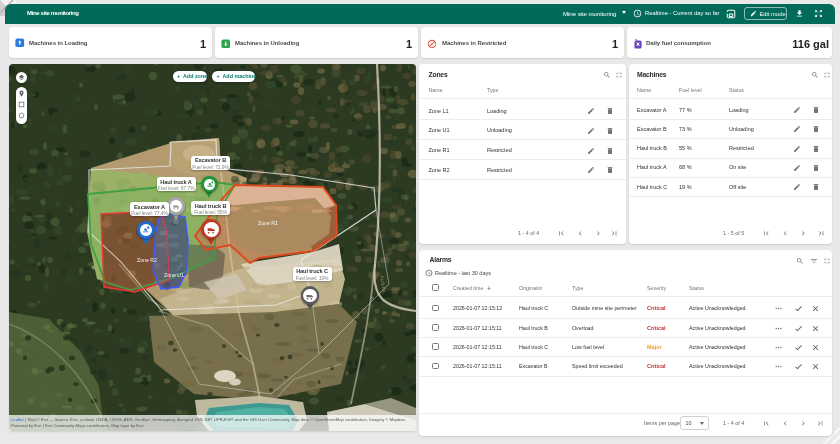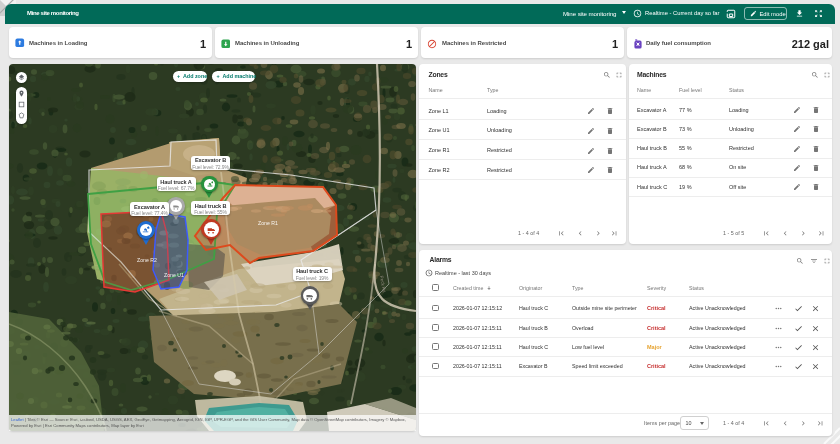--- a/index.html
+++ b/index.html
@@ -72,21 +72,21 @@
 <div class="abs" style="left:442px;top:39.8px;font-size:6px;font-weight:bold;color:#4a4a4a;letter-spacing:-0.05px;">Machines in Restricted</div>
 <div class="abs" style="left:552px;top:38px;width:66px;text-align:right;font-size:11px;font-weight:bold;color:#222;">1</div>
 <svg class="abs" style="left:633.5px;top:38.5px;" width="8" height="10" viewBox="0 0 20 25">
     <path d="M3,1 L8,1 L8,4 L3,4 Z" fill="#6a43c0"></path>
     <path d="M6,4 h9 q4,0 4,4 v12 q0,4 -4,4 h-10 q-4,0 -4,-4 v-11 q0,-3 3,-4 z" fill="#6a43c0"></path>
     <path d="M6.5,9 l7,8 M13.5,9 l-7,8" stroke="#fff" stroke-width="2.4"></path>
     <circle cx="10" cy="13" r="2.6" fill="#fff"></circle>
     <path d="M10,9.8 l2.8,3.2 -2.8,3.2 -2.8,-3.2 z" fill="#fff"></path>
   </svg>
 <div class="abs" style="left:646px;top:39.8px;font-size:6px;font-weight:bold;color:#4a4a4a;letter-spacing:-0.05px;">Daily fuel consumption</div>
-<div class="abs" style="left:746px;top:38px;width:83px;text-align:right;font-size:11px;font-weight:bold;color:#222;">212 gal</div>
+<div class="abs" style="left:746px;top:38px;width:83px;text-align:right;font-size:11px;font-weight:bold;color:#222;">116 gal</div>
 <div class="card" style="left:8.5px;top:64px;width:407px;height:367px;overflow:hidden;">
 <svg style="position:absolute;left:0;top:0;" width="407" height="367" viewBox="0 0 407 367">
       <rect width="407" height="367" fill="#2c3a22"></rect>
       <ellipse cx="184" cy="206" rx="5.7" ry="3.1" fill="#394c2b" opacity="0.85"></ellipse>
       <ellipse cx="72" cy="188" rx="4.3" ry="4.3" fill="#25341d" opacity="0.85"></ellipse>
       <ellipse cx="181" cy="48" rx="3.9" ry="4.6" fill="#1e2b18" opacity="0.85"></ellipse>
       <ellipse cx="243" cy="144" rx="3.5" ry="4.1" fill="#2f4024" opacity="0.85"></ellipse>
       <ellipse cx="255" cy="309" rx="1.8" ry="1.6" fill="#394c2b" opacity="0.85"></ellipse>
       <ellipse cx="245" cy="288" rx="3.0" ry="3.6" fill="#394c2b" opacity="0.85"></ellipse>
       <ellipse cx="211" cy="236" rx="3.7" ry="3.8" fill="#2a3b20" opacity="0.85"></ellipse>

